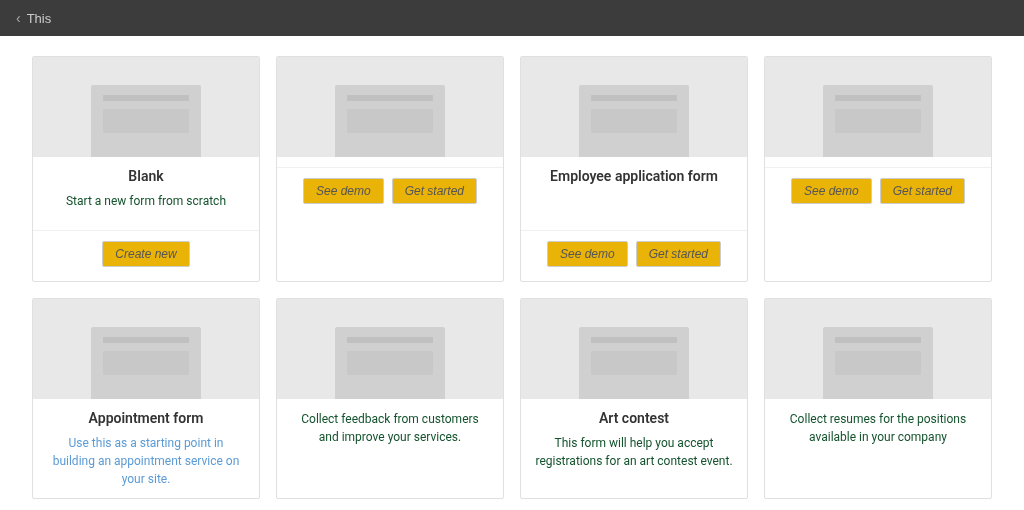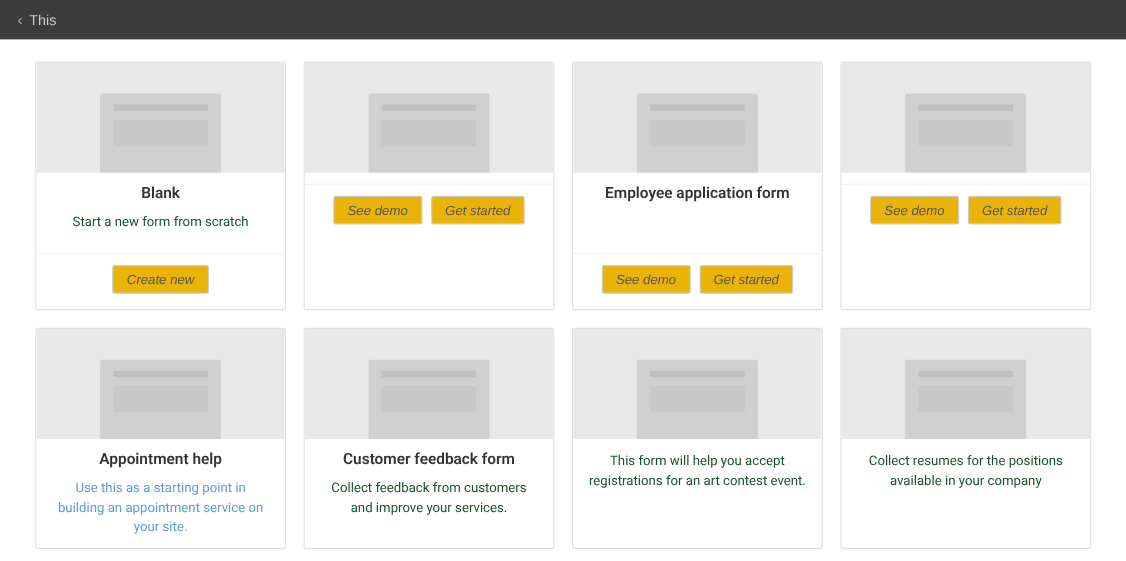--- a/index.html
+++ b/index.html
@@ -200,38 +200,38 @@
         <div class="card-actions">
           <button class="btn-action">See demo</button>
           <button class="btn-action">Get started</button>
         </div>
       </div>
       <div class="template-card">
         <div class="card-thumbnail">
           <div class="thumbnail-shape"></div>
         </div>
         <div class="card-body">
-          <div class="card-title">Appointment help</div>
+          <div class="card-title">Appointment form</div>
           <div class="card-desc blue-text">Use this as a starting point in building an appointment service on your site.</div>
         </div>
       </div>
       <div class="template-card">
         <div class="card-thumbnail">
           <div class="thumbnail-shape"></div>
         </div>
         <div class="card-body">
-          <div class="card-title">Customer feedback form</div>
           <div class="card-desc">Collect feedback from customers and improve your services.</div>
         </div>
       </div>
       <div class="template-card">
         <div class="card-thumbnail">
           <div class="thumbnail-shape"></div>
         </div>
         <div class="card-body">
+          <div class="card-title">Art contest</div>
           <div class="card-desc">This form will help you accept registrations for an art contest event.</div>
         </div>
       </div>
       <div class="template-card">
         <div class="card-thumbnail">
           <div class="thumbnail-shape"></div>
         </div>
         <div class="card-body">
           <div class="card-desc">Collect resumes for the positions available in your company</div>
         </div>

